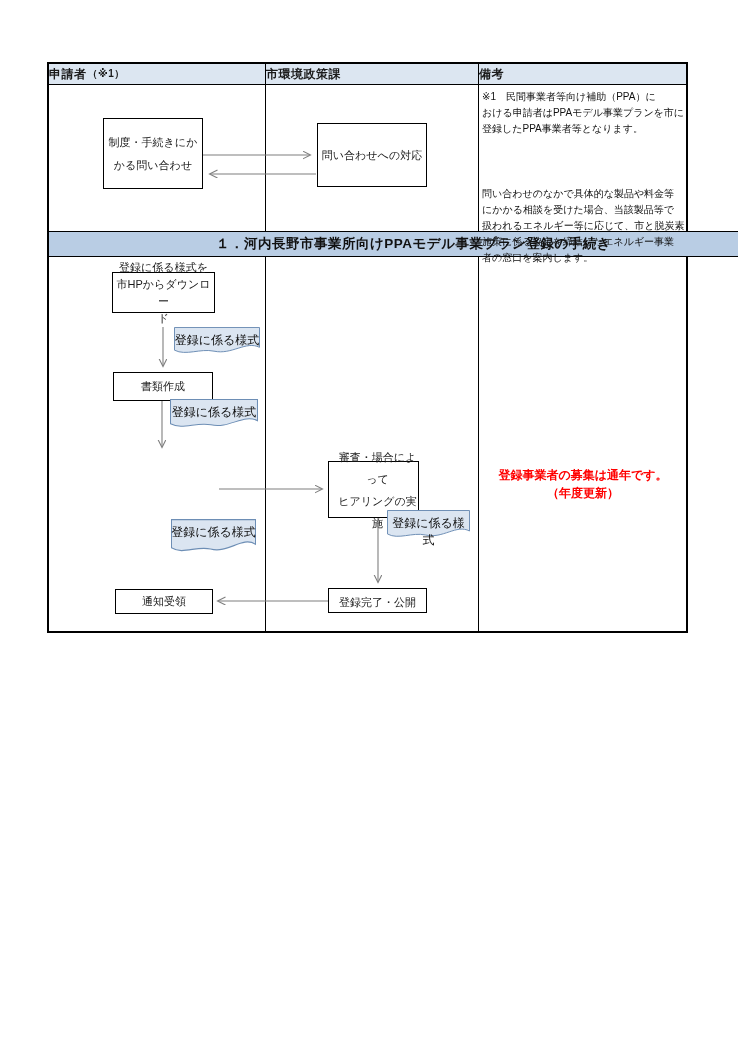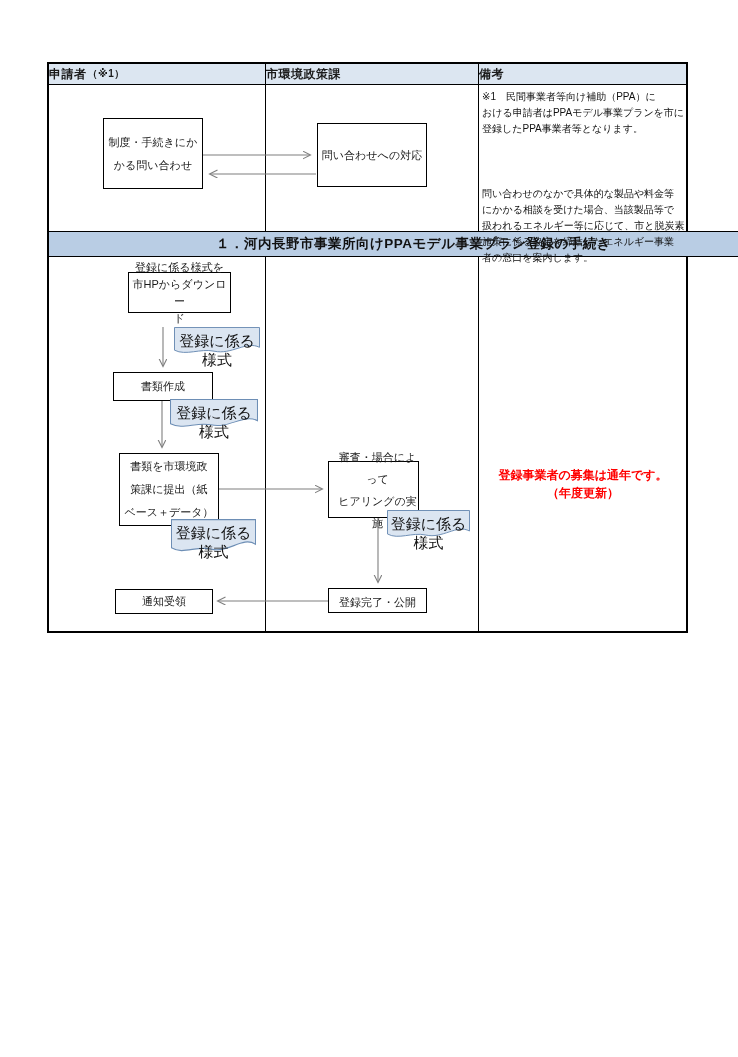--- a/index.html
+++ b/index.html
@@ -21,21 +21,21 @@
           font-weight:bold;font-size:13.5px;letter-spacing:.5px;color:#111;}
   
   .fbox{border:1px solid #000;background:#fff;display:flex;align-items:center;justify-content:center;
         text-align:center;font-size:11px;white-space:pre-line;line-height:1.85;}
   .lh17{line-height:17px;}
   .lh22{line-height:22px;}
   .lh23{line-height:23px;}
   
   .doc{pointer-events:none;}
   .doc svg{position:absolute;left:0;top:0;width:100%;height:100%;}
-  .doc .lbl{position:relative;display:block;text-align:center;font-size:15px;padding-top:5px;color:#111;}
+  .doc .lbl{position:relative;display:block;text-align:center;font-size:12px;padding-top:5px;color:#111;}
   
   .remarks{left:482px;top:89px;width:204px;font-size:10px;line-height:16px;white-space:pre-line;color:#111;}
   .remarks + .remarks{top:186px;}
   .rednote{left:480px;top:466px;width:206px;text-align:center;color:#ff0000;
            font-weight:bold;font-size:12px;line-height:18px;}
   svg.overlay{position:absolute;left:0;top:0;width:738px;height:1057px;pointer-events:none;}
 </style>
 </head>
 <body>
 
@@ -74,32 +74,27 @@
 
   <div class="abs remarks">※1　民間事業者等向け補助（PPA）に
 おける申請者はPPAモデル事業プランを市に
 登録したPPA事業者等となります。</div>
   <div class="abs remarks">問い合わせのなかで具体的な製品や料金等
 にかかる相談を受けた場合、当該製品等で
 扱われるエネルギー等に応じて、市と脱炭素
 施策に係る協定を締結したエネルギー事業
 者の窓口を案内します。</div>
 
-  <div class="abs fbox lh17" style="left:112px;top:272px;width:103px;height:41px;margin-left:16px;">
+  <div class="abs fbox lh17" style="left:112px;top:272px;width:103px;height:41px;">
     <span>登録に係る様式を
 市HPからダウンロー
 ド</span>
   </div>
   <div class="abs fbox" style="left:113px;top:372px;width:100px;height:29px;">
     <span>書類作成</span>
-  </div>
-  <div class="abs fbox lh23" style="left:119px;top:453px;width:100px;height:73px;">
-    <span>書類を市環境政
-策課に提出（紙
-ベース＋データ）</span>
   </div>
   <div class="abs fbox" style="left:115px;top:589px;width:98px;height:25px;">
     <span>通知受領</span>
   </div>
   <div class="abs fbox lh22" style="left:328px;top:461px;width:91px;height:57px;padding-left:8px;">
     <span>審査・場合によって
 ヒアリングの実施</span>
   </div>
   <div class="abs fbox" style="left:328px;top:588px;width:99px;height:25px;align-items:flex-end;">
     <span>登録完了・公開</span>

